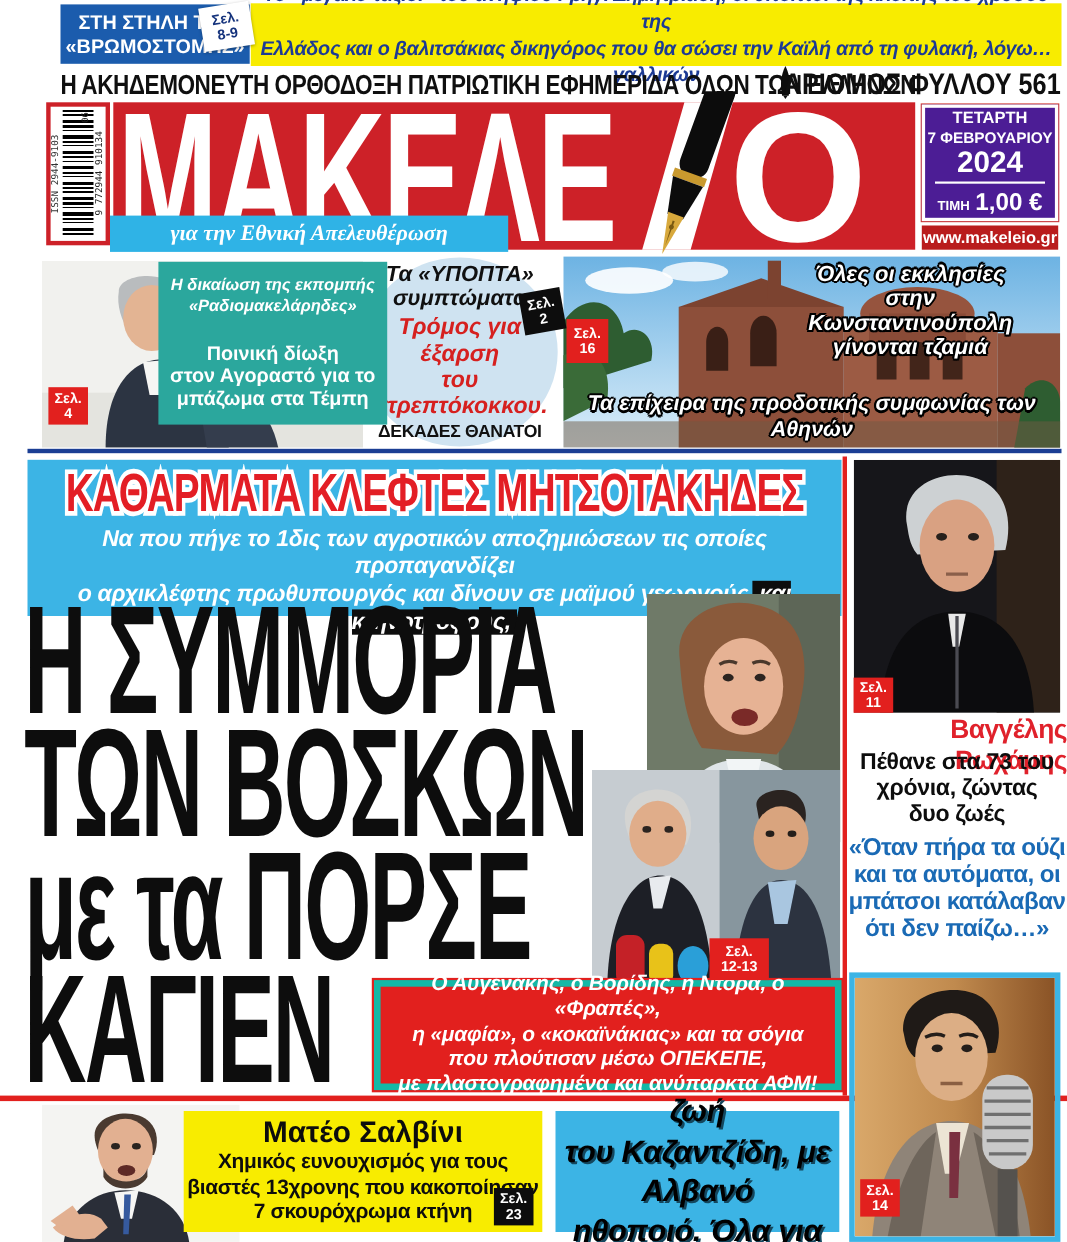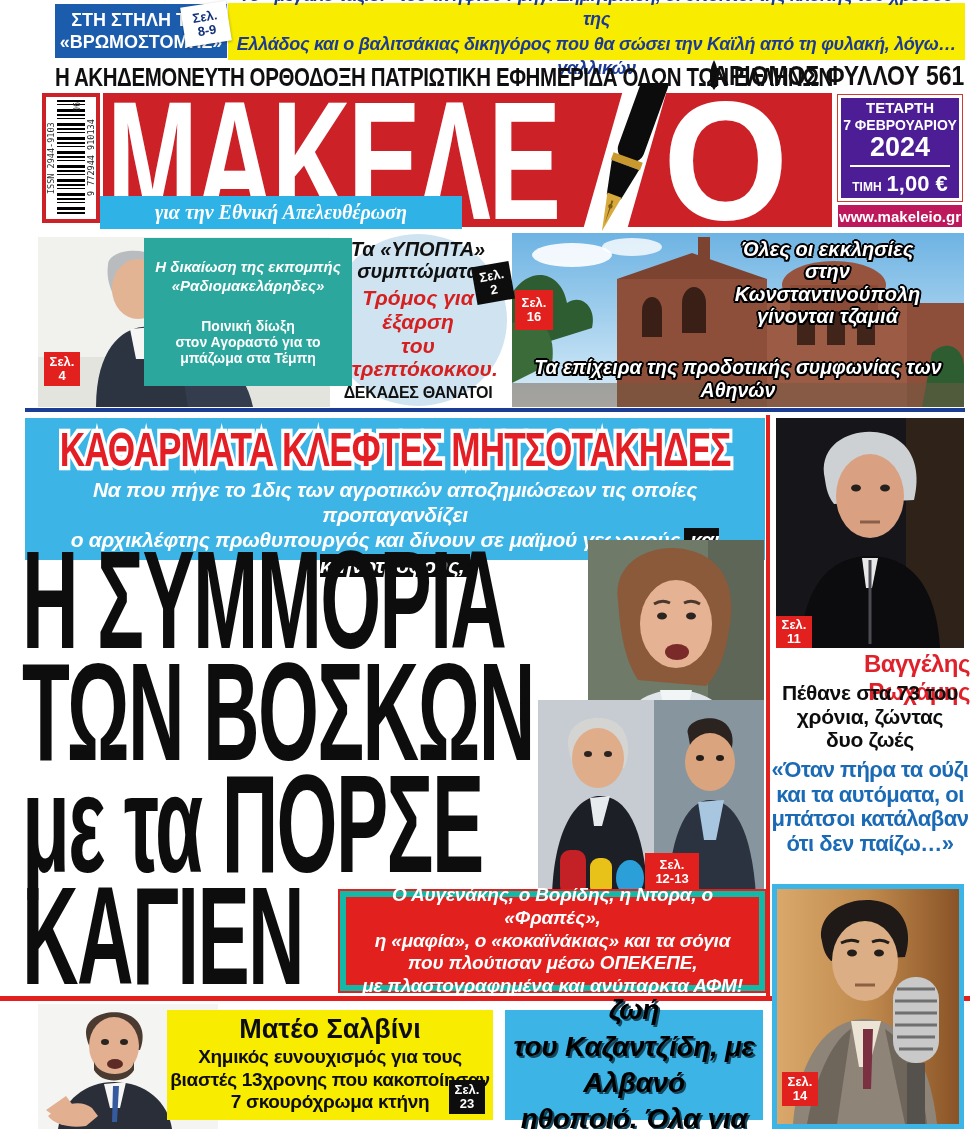--- a/index.html
+++ b/index.html
@@ -65,30 +65,30 @@
   .datebox{left:838px;top:95px;width:124px;height:106px;background:#4c1d95;border:3px solid #fff;
            box-sizing:border-box;box-shadow:0 0 0 1px #d5382f;color:#fff;display:flex;
            flex-direction:column;align-items:center;justify-content:center;gap:1px;z-index:4;}
   .datebox .d1{font-weight:900;font-size:15px;}
   .datebox .d2{font-weight:900;font-size:14px;}
   .datebox .d3{font-weight:900;font-size:27px;line-height:1;}
   .datebox hr{width:85%;border:none;border-top:2px solid #fff;margin:3px 0;}
   .pricewrap{display:flex;align-items:baseline;gap:5px;}
   .datebox .pl{font-weight:700;font-size:12px;}
   .datebox .pv{font-weight:900;font-size:22px;}
-  .webbox{left:838px;top:205px;width:124px;height:22px;background:#be185d;color:#fff;
+  .webbox{left:838px;top:205px;width:124px;height:22px;background:#b91c1c;color:#fff;
           font-weight:700;font-size:15px;display:flex;align-items:center;justify-content:center;z-index:4;}
   
   .photo{position:absolute;overflow:hidden;}
   .photo svg{display:block;width:100%;height:100%;}
   .teal-box{left:144px;top:238px;width:208px;height:148px;background:var(--teal);color:#fff;
             display:flex;flex-direction:column;align-items:center;justify-content:center;
             text-align:center;z-index:3;padding:4px;box-sizing:border-box;}
   .teal-box .k{font-style:italic;font-weight:700;font-size:15px;line-height:1.25;}
-  .teal-box .h{font-weight:900;font-size:14px;line-height:1.15;margin-top:22px;}
+  .teal-box .h{font-weight:900;font-size:18px;line-height:1.15;margin-top:22px;}
   .ellipse{left:329px;top:234px;width:178px;height:172px;background:var(--pale-blue);
            border-radius:50%;display:flex;flex-direction:column;align-items:center;
            justify-content:center;text-align:center;z-index:2;}
   .ellipse .t1{font-weight:900;font-style:italic;font-size:20px;line-height:1.1;color:#101010;}
   .ellipse .t2{font-weight:900;font-style:italic;font-size:21px;line-height:1.12;color:#d6201f;margin-top:4px;}
   .ellipse .t3{font-weight:900;font-size:16px;color:#101010;margin-top:3px;letter-spacing:-.3px;}
   .church{left:512px;top:233px;width:452px;height:174px;z-index:1;}
   .outline{text-shadow:2px 0 0 #000,-2px 0 0 #000,0 2px 0 #000,0 -2px 0 #000,
            1.5px 1.5px 0 #000,-1.5px -1.5px 0 #000,1.5px -1.5px 0 #000,-1.5px 1.5px 0 #000;}
   .church-head{position:absolute;right:24px;top:5px;width:225px;text-align:center;color:#fff;

